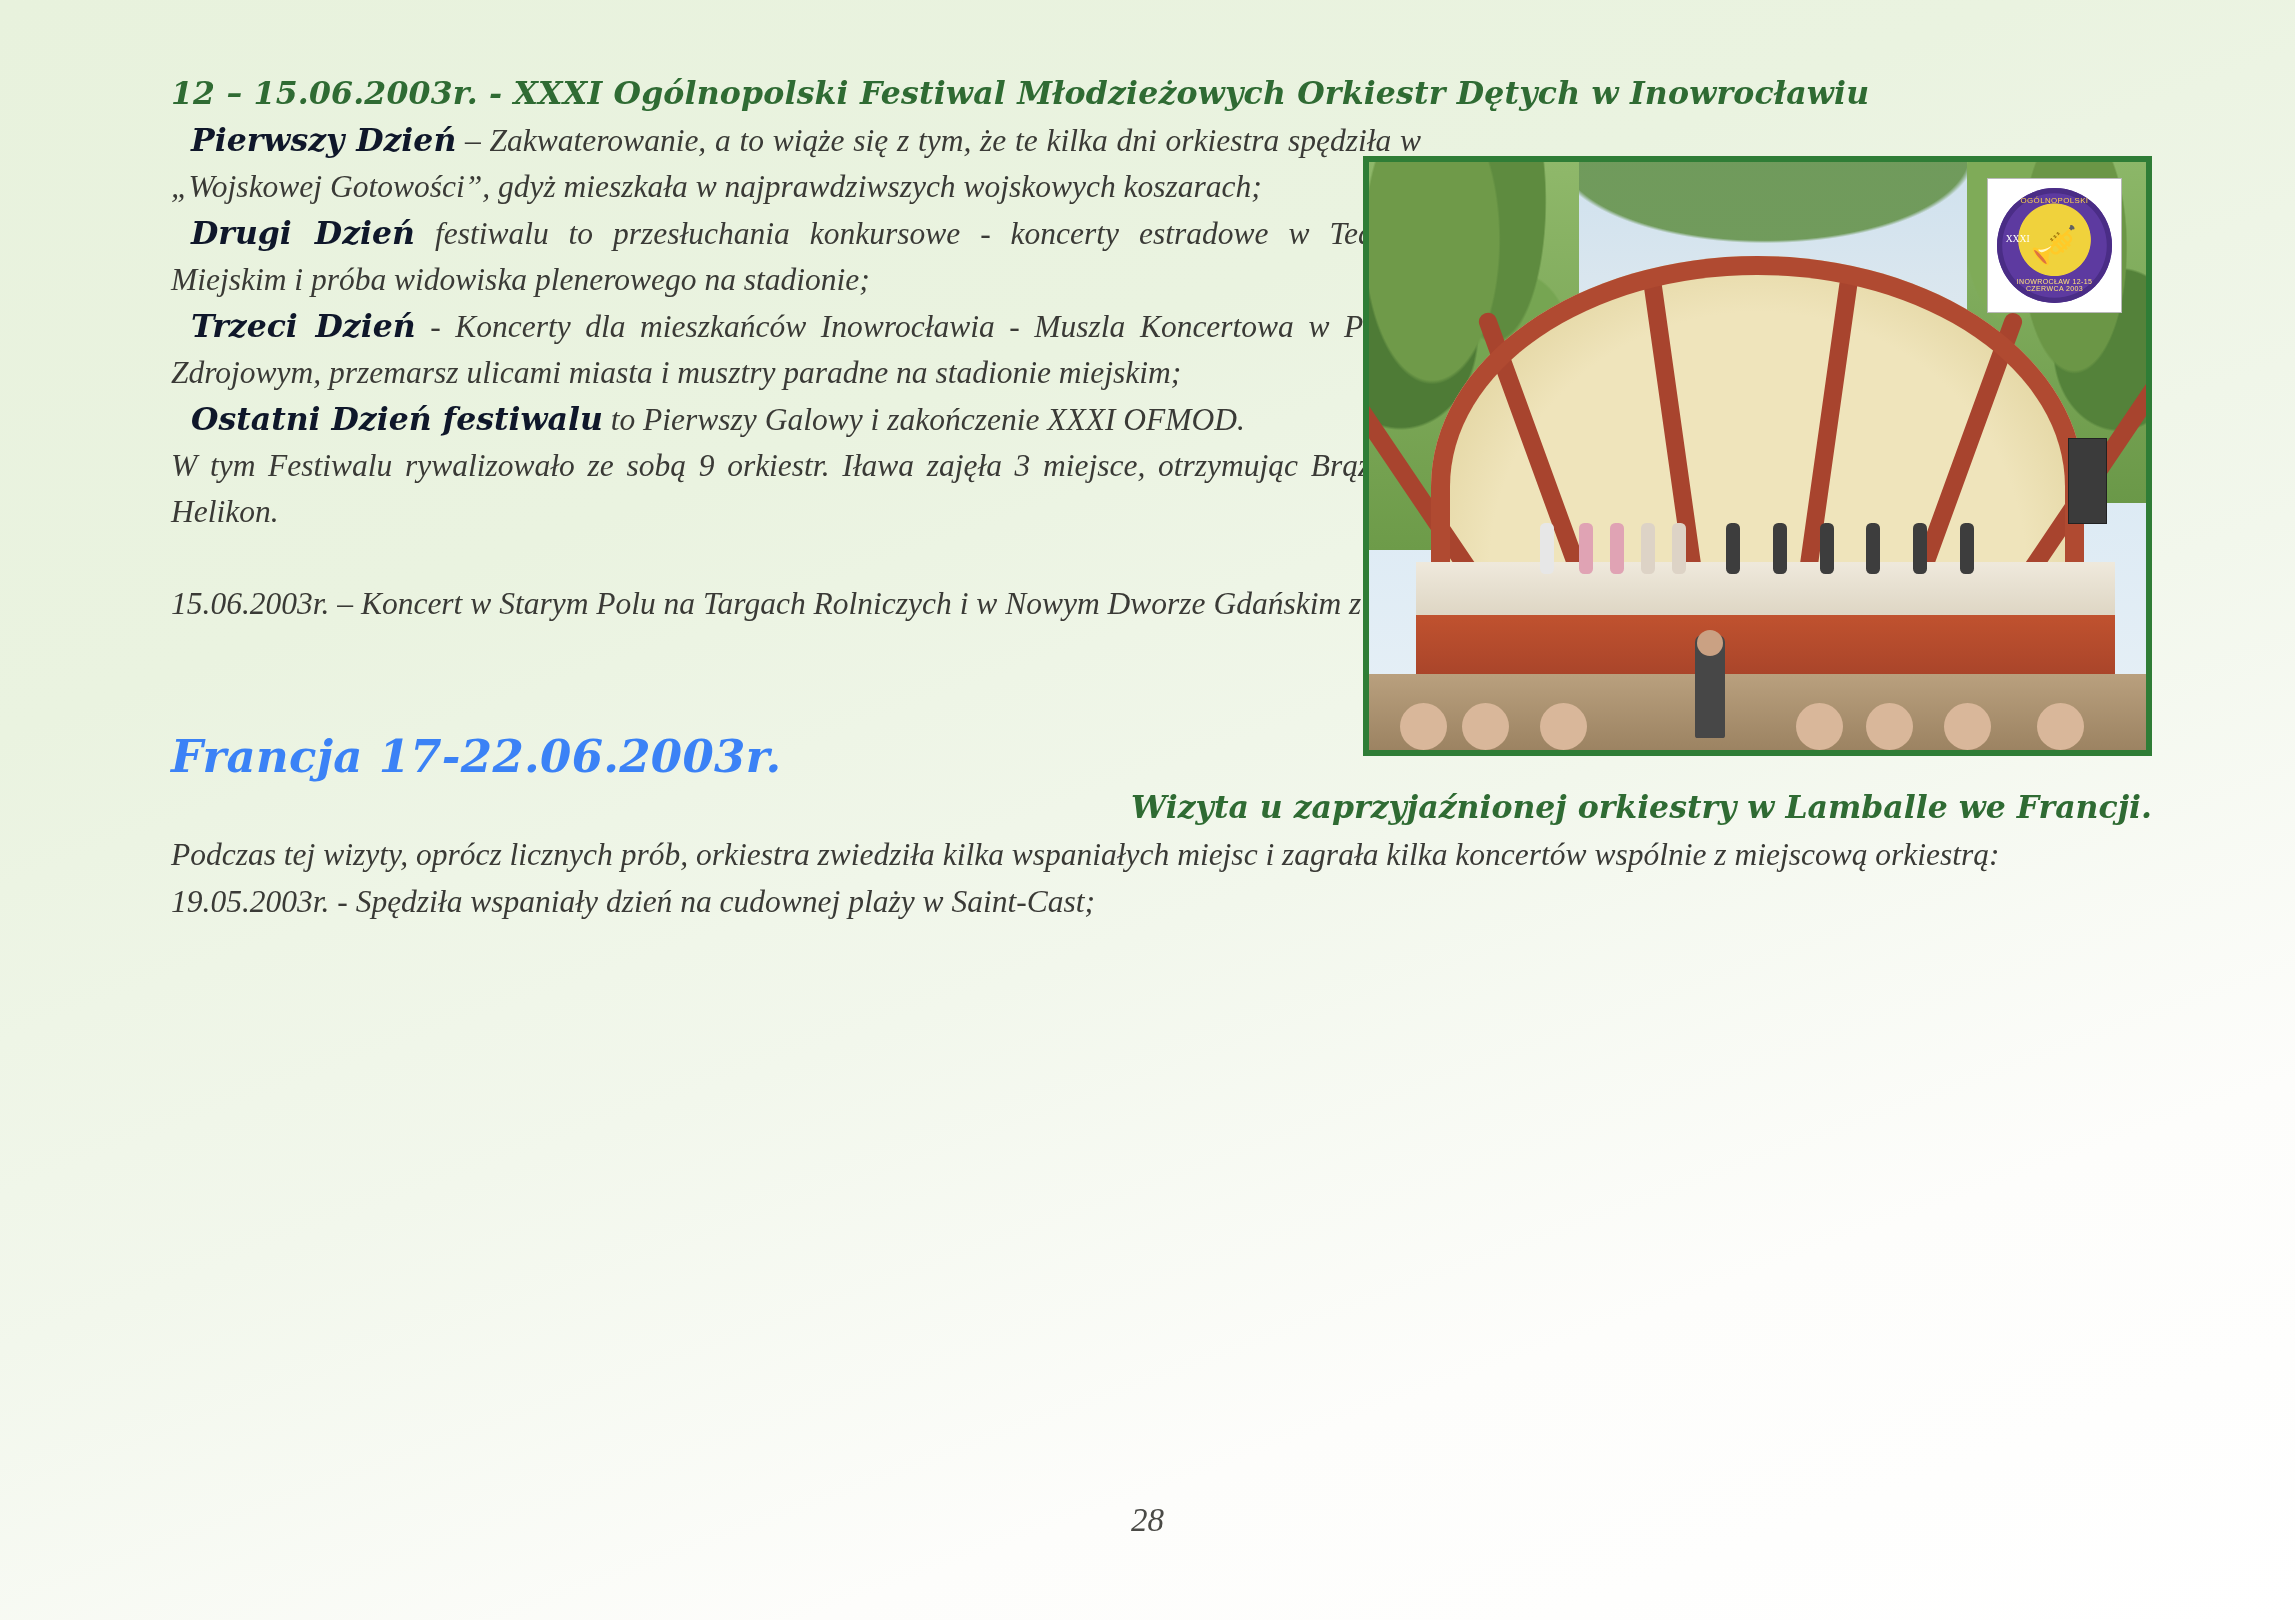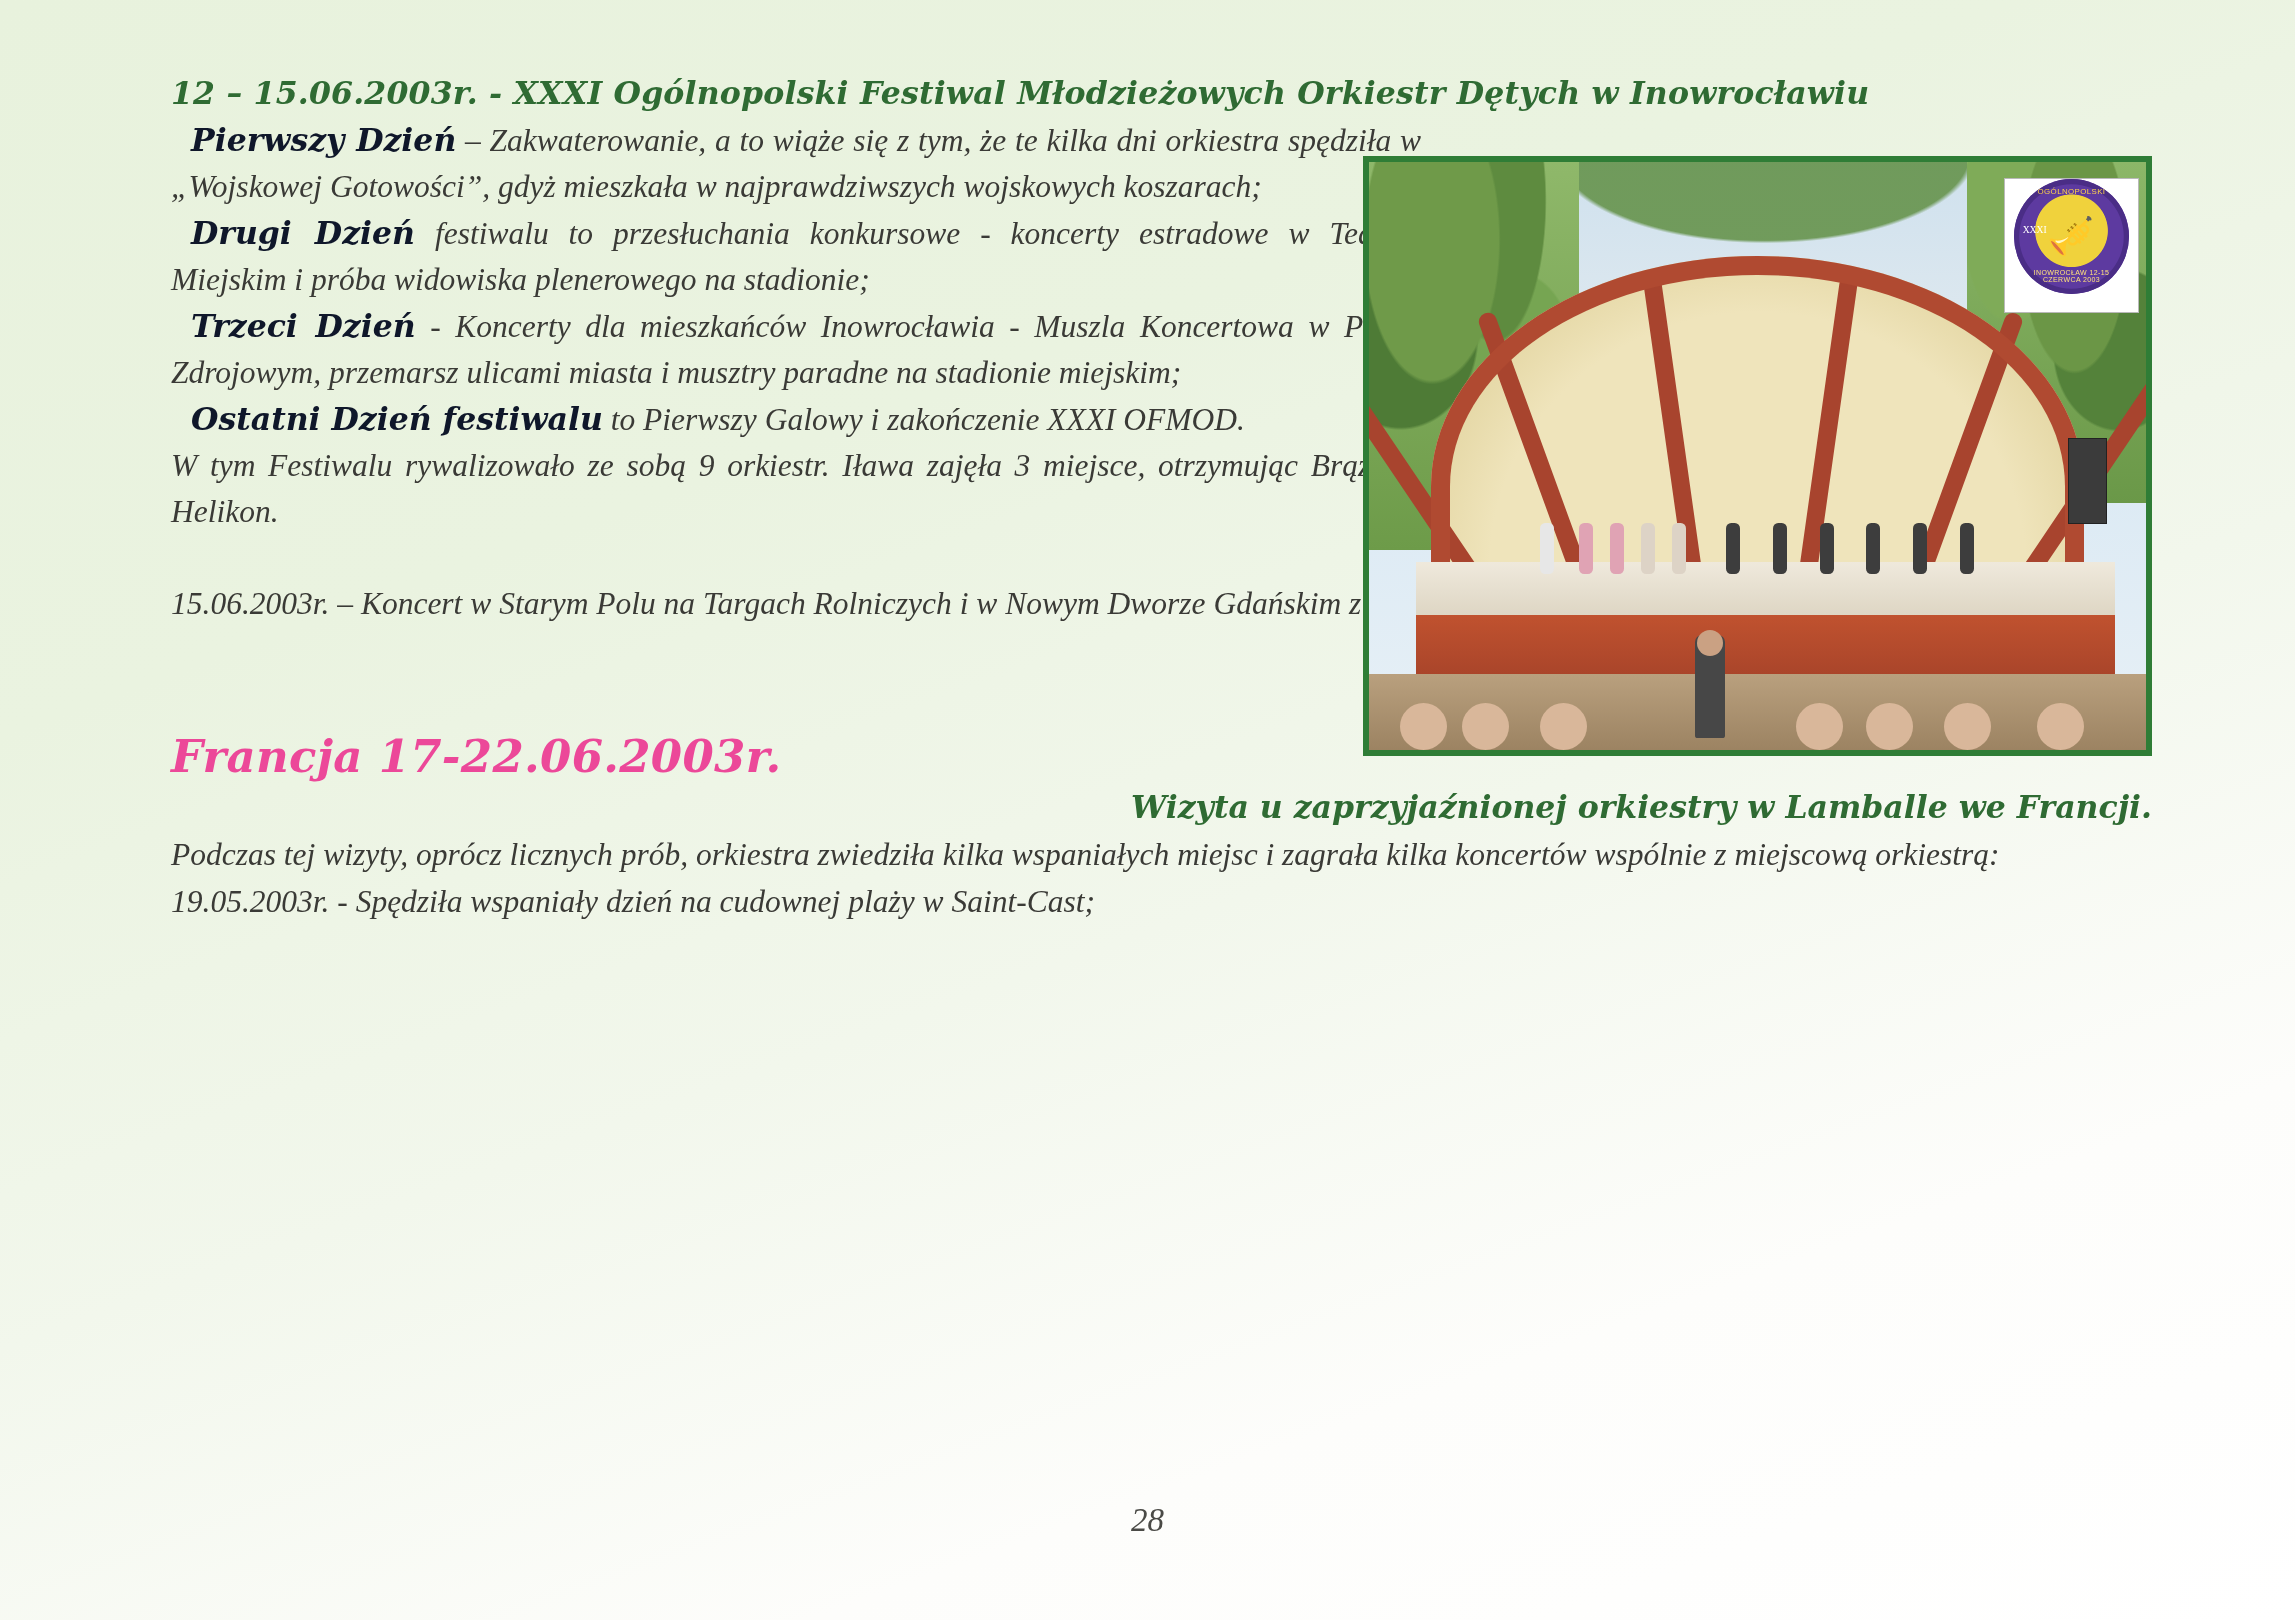--- a/index.html
+++ b/index.html
@@ -195,28 +195,28 @@
     bottom: 16%;
     width: 26px; height: 26px;
     margin-left: 1.7px;
     border-radius: 50%;
     background: #caa183;
   }
 
   
   .logo-stamp {
     position: absolute;
-    right: 7px;
+    right: 24px;
     top: 15.7px;
     width: 133px;
     height: 133px;
     background: #ffffff;
     border: 1.7px solid #b9b9b9;
     display: flex;
-    align-items: flex-start;
+    align-items: center;
     justify-content: center;
   }
   .logo-circle {
     width: 115px;
     height: 115px;
     border-radius: 50%;
     background: radial-gradient(circle at 50% 45%, #f0d23c 0 42%, #5d3aa0 43% 100%);
     position: relative;
     box-shadow: inset 0 0 0 5.2px #4a2d86;
   }
@@ -247,21 +247,21 @@
     line-height: 1;
   }
 
   
   .gap-line { height: 45px; }
   .section-title {
     font-family: "DejaVu Serif", serif;
     font-style: italic;
     font-weight: bold;
     font-size: 45px;
-    color: #ec4899;
+    color: #3b82f6;
     margin: 0 0 5.2px 0;
     letter-spacing: 0.3px;
   }
   .section-sub {
     font-family: "DejaVu Serif", serif;
     font-style: italic;
     font-weight: bold;
     font-size: 31.5px;
     color: #2f6b33;
     margin: 0 0 5.2px 0;

